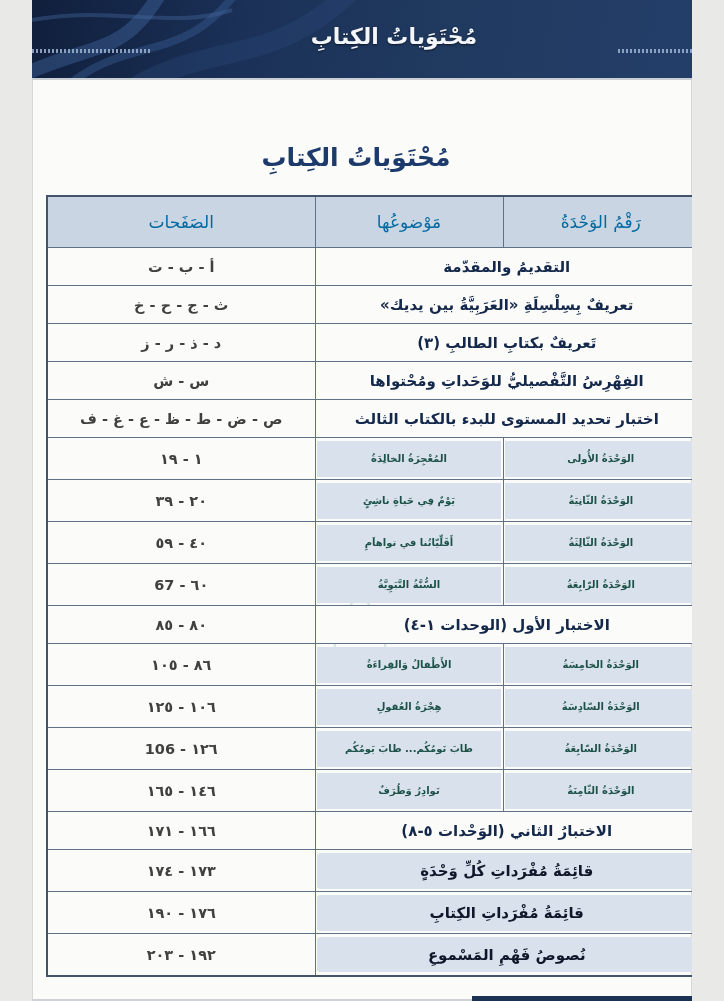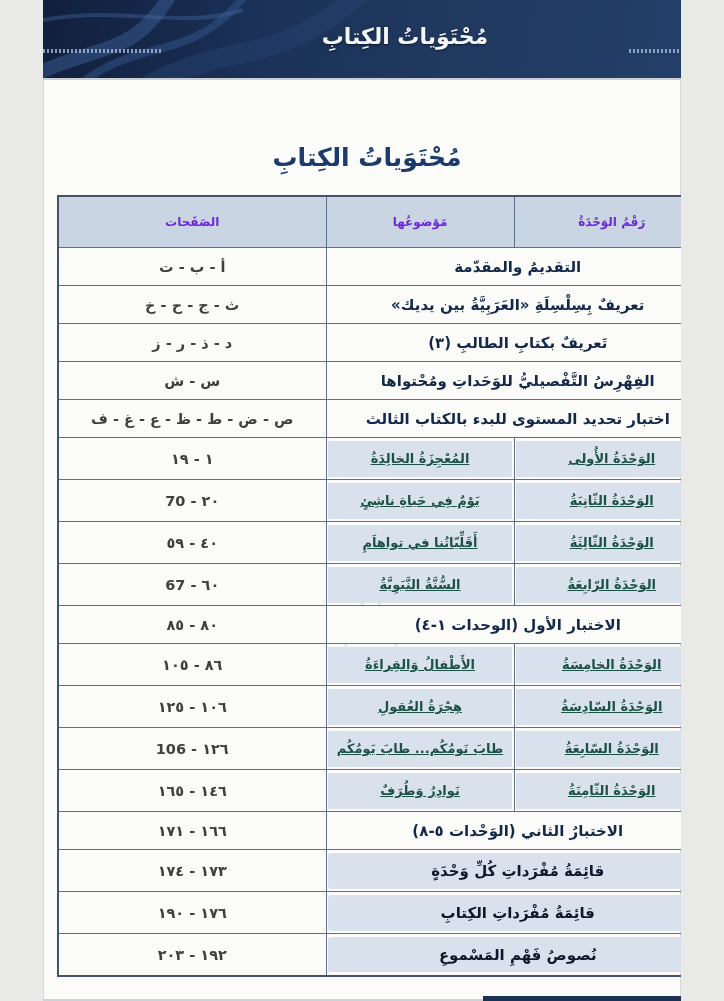--- a/index.html
+++ b/index.html
@@ -1,21 +1,20 @@
 <!DOCTYPE html>
 <html lang="ar"><head>
 <meta charset="utf-8">
 <style>
   html,body{margin:0;padding:0;background:#e9e9e7;}
   .screen{
-    position:relative;width:609px;height:1001px;margin:0 auto;
+    position:relative;width:660px;height:1001px;margin:0 auto;
     background:#fbfbf9;overflow:hidden;
     font-family:"DejaVu Sans","Liberation Sans",sans-serif;
     box-shadow:inset 0 0 0 1px #d8d8d4;
-    padding-left:29px;
   }
   
   .banner{
     position:absolute;left:0;top:0;width:724px;height:78px;
     background:linear-gradient(100deg,#101f3c 0%,#1b3158 30%,#20395f 55%,#24406b 100%);
     border-bottom:2px solid #c9cdd4;
   }
   .banner svg{position:absolute;left:0;top:0;}
   .banner-title{
     position:absolute;left:0;top:24px;width:724px;text-align:center;
@@ -43,27 +42,27 @@
   table.toc{
     position:absolute;left:14px;top:195px;width:652px;
     border-collapse:collapse;table-layout:fixed;
     border:2px solid #44536a;
   }
   table.toc th,table.toc td{
     border:1px solid #5f7189;text-align:center;vertical-align:middle;
     overflow:hidden;white-space:nowrap;
   }
   table.toc th{
-    height:48px;background:#c9d5e2;color:#6d28d9;
-    font-size:12px;font-weight:bold;
+    height:48px;background:#c9d5e2;color:#0369a1;
+    font-size:17px;font-weight:normal;
   }
   table.toc td{height:35px;font-weight:bold;}
   td.unit-cell,td.topic-cell{
-    color:#1c5148;font-size:13px;
-    background:#d9e2ec;background-clip:content-box;padding:3px 2px;text-decoration:underline;
+    color:#1c5148;font-size:10px;
+    background:#d9e2ec;background-clip:content-box;padding:3px 2px;
   }
   td.pages-cell{color:#404040;font-size:14.5px;background:#fbfbf9;}
   td.merged-cell{color:#13284a;font-size:15px;background:#fbfbf9;border-radius:6px;}
   td.merged-cell.shaded{
     color:#0f172a;background:#d9e2ec;background-clip:content-box;padding:3px 2px;
   }
   
   .side-text{
     position:absolute;top:190px;left:664px;width:44px;height:420px;
   }
@@ -174,21 +173,21 @@
           <td class="pages-cell">ص - ض - ط - ظ - ع - غ - ف</td>
         </tr>
         <tr>
           <td class="unit-cell">الوَحْدَةُ الأُولى</td>
           <td class="topic-cell">المُعْجِزَةُ الخالِدَةُ</td>
           <td class="pages-cell">١ - ١٩</td>
         </tr>
         <tr>
           <td class="unit-cell">الوَحْدَةُ الثّانِيَةُ</td>
           <td class="topic-cell">يَوْمٌ فِي حَياةِ ناشِئٍ</td>
-          <td class="pages-cell">٢٠ - 70</td>
+          <td class="pages-cell">٢٠ - ٣٩</td>
         </tr>
         <tr>
           <td class="unit-cell">الوَحْدَةُ الثّالِثَةُ</td>
           <td class="topic-cell">أَقَلِّيّاتُنا في تواهاَمِ</td>
           <td class="pages-cell">٤٠ - ٥٩</td>
         </tr>
         <tr>
           <td class="unit-cell">الوَحْدَةُ الرّابِعَةُ</td>
           <td class="topic-cell">السُّنَّةُ النَّبَوِيَّةُ</td>
           <td class="pages-cell">٦٠ - 67</td>

